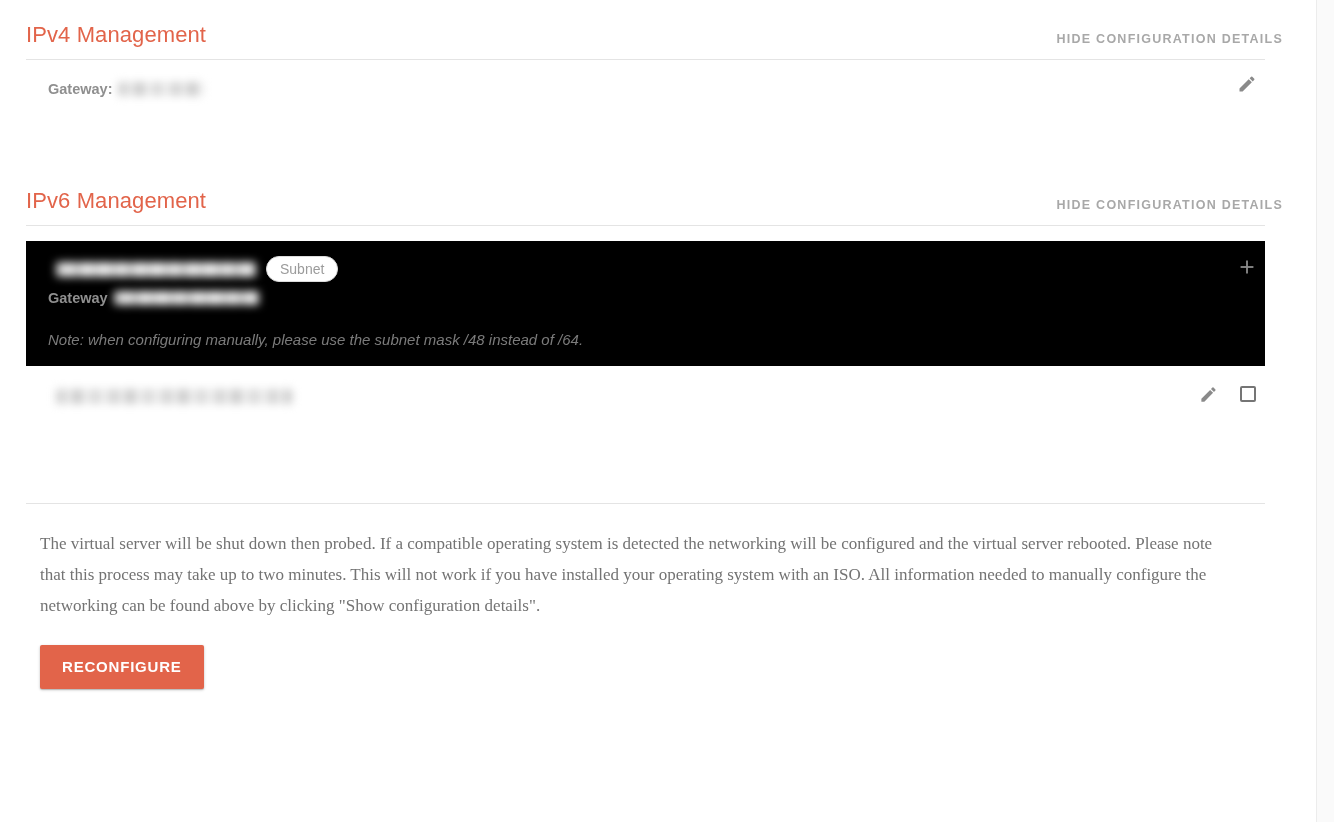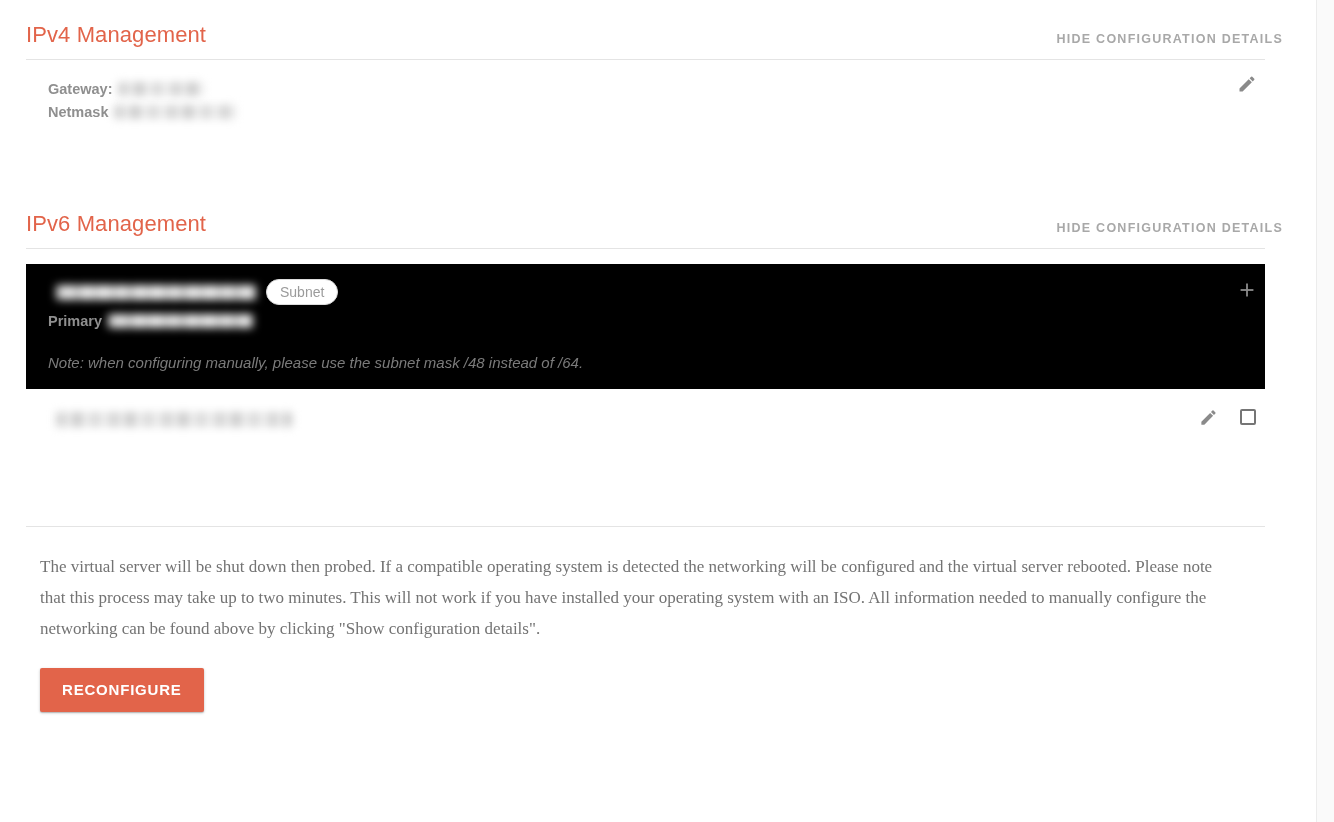--- a/index.html
+++ b/index.html
@@ -209,24 +209,20 @@
         <span class="toggle-details">HIDE CONFIGURATION DETAILS</span>
       </div>
       <div class="divider"></div>
 
       <div style="position:relative;margin:0 51px 0 26px;">
         <div class="addr-row">
           <div class="kv">
             <span class="kv-label">Gateway:</span>
             <span class="blur blur-gw4"></span>
           </div>
-          <div class="kv">
-            <span class="kv-label">Netmask</span>
-            <span class="blur blur-nm4"></span>
-          </div>
         </div>
         <div class="row-actions" style="top:12px;right:6px;">
           <button class="icon-btn" aria-label="Edit">
             <svg width="20" height="20" viewBox="0 0 24 24" fill="#8a8a8a">
               <path d="M3 17.25V21h3.75L17.81 9.94l-3.75-3.75L3 17.25zM20.71 7.04a1 1 0 0 0 0-1.41l-2.34-2.34a1 1 0 0 0-1.41 0l-1.83 1.83 3.75 3.75 1.83-1.83z"></path>
             </svg>
           </button>
         </div>
       </div>
     </div>
@@ -238,21 +234,21 @@
       </div>
       <div class="divider"></div>
 
       <div style="position:relative;margin-top:15px;">
         <div class="addr-row shaded">
           <div class="addr-line">
             <span class="blur blur-ipv6-addr"></span>
             <span class="badge">Subnet</span>
           </div>
           <div class="kv">
-            <span class="kv-label">Primary</span>
+            <span class="kv-label">Gateway</span>
             <span class="blur blur-gw6"></span>
           </div>
           <div class="note">Note: when configuring manually, please use the subnet mask /48 instead of /64.</div>
         </div>
         <div class="row-actions" style="top:14px;right:57px;">
           <button class="icon-btn" aria-label="Add">
             <svg width="22" height="22" viewBox="0 0 24 24" fill="#8a8a8a">
               <path d="M11 5h2v14h-2z"></path>
                 <path d="M5 11h14v2H5z"></path>
             </svg>

